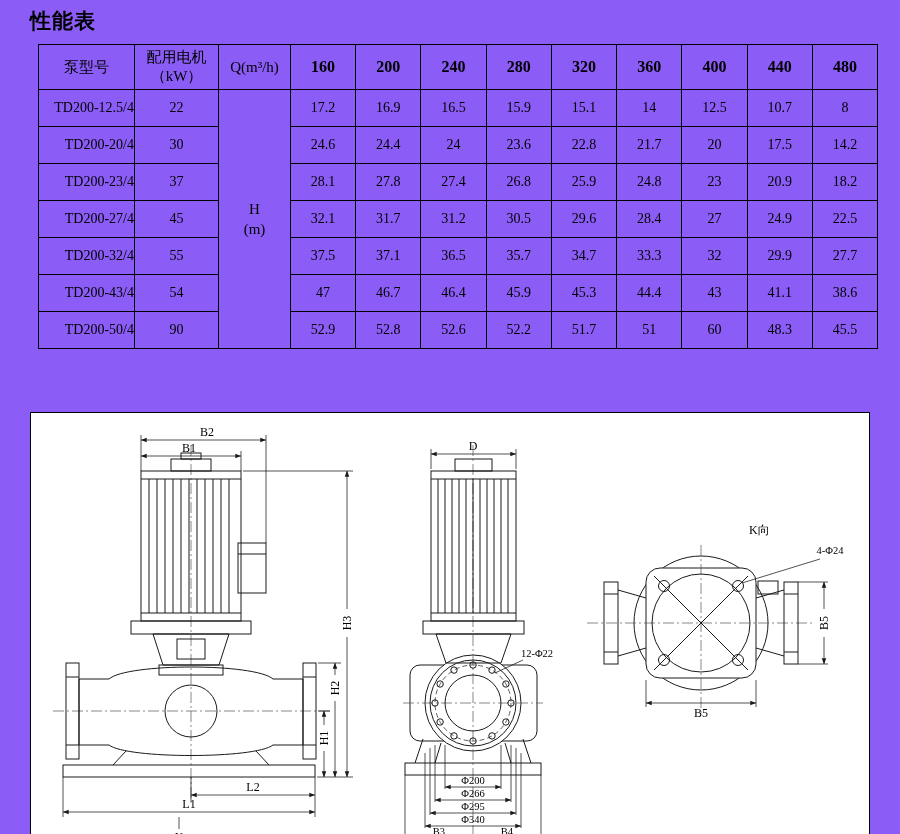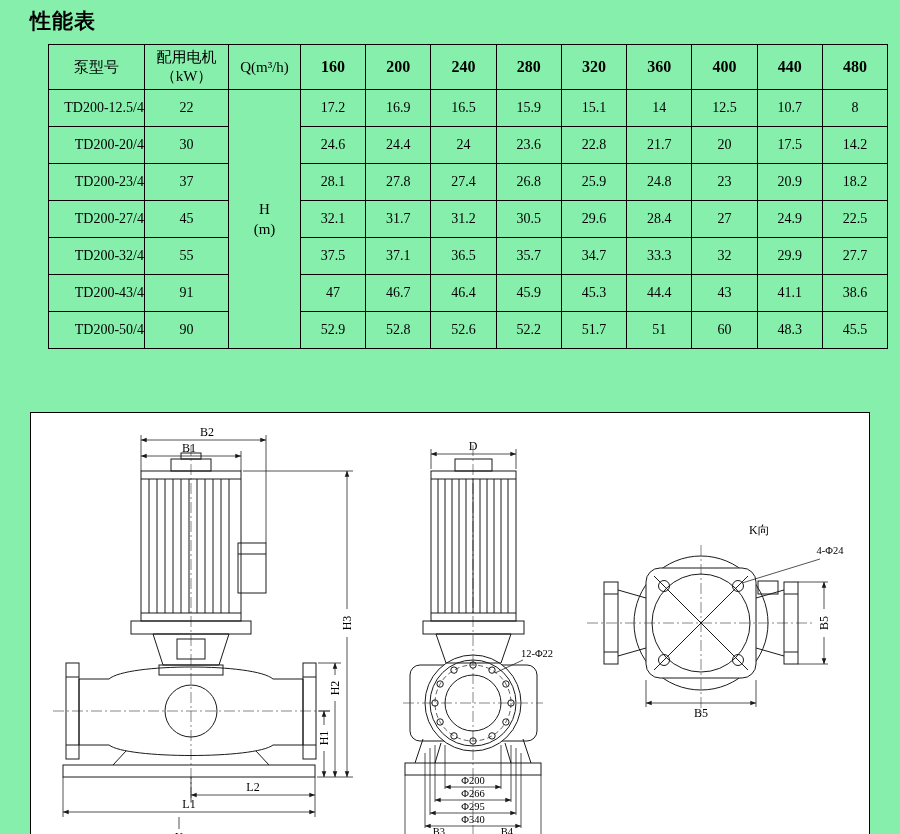--- a/index.html
+++ b/index.html
@@ -2,31 +2,31 @@
 <html><head>
 <meta charset="utf-8">
 <style>
   * { margin:0; padding:0; box-sizing:border-box; }
   html,body { background:#fff; }
   body {
     width:900px; height:834px;
     font-family:"Liberation Serif","DejaVu Serif",serif;
     color:#000; position:relative; overflow:hidden;
   }
-  .page { position:relative; width:900px; height:834px; background:#86efac; }
+  .page { position:relative; width:900px; height:834px; background:#8b5cf6; }
 
   .title {
     font-family:"Liberation Sans","DejaVu Sans",sans-serif;
     font-weight:bold; font-size:21px;
     padding:7px 0 9px 30px; letter-spacing:1px;
   }
 
   table.perf-table {
     border-collapse:collapse; table-layout:fixed;
-    margin-left:48px; width:840px;
+    margin-left:38px; width:840px;
   }
   .perf-table th, .perf-table td {
     border:1px solid #000; text-align:center;
     font-size:14px; padding:0; height:37px;
     overflow:hidden; white-space:nowrap;
   }
   .perf-table thead th { height:45px; font-weight:normal; font-size:15px; }
   .perf-table thead th.flow-val { font-weight:bold; font-size:16px; }
   .perf-table td.model-cell { text-align:right; padding-left:5px; font-size:14px; }
   .perf-table td.h-cell { font-size:15px; line-height:1.35; }
@@ -152,21 +152,21 @@
           <td>36.5</td>
           <td>35.7</td>
           <td>34.7</td>
           <td>33.3</td>
           <td>32</td>
           <td>29.9</td>
           <td>27.7</td>
         </tr>
         <tr>
           <td class="model-cell">TD200-43/4</td>
-          <td>91</td>
+          <td>54</td>
           <td>47</td>
           <td>46.7</td>
           <td>46.4</td>
           <td>45.9</td>
           <td>45.3</td>
           <td>44.4</td>
           <td>43</td>
           <td>41.1</td>
           <td>38.6</td>
         </tr>

